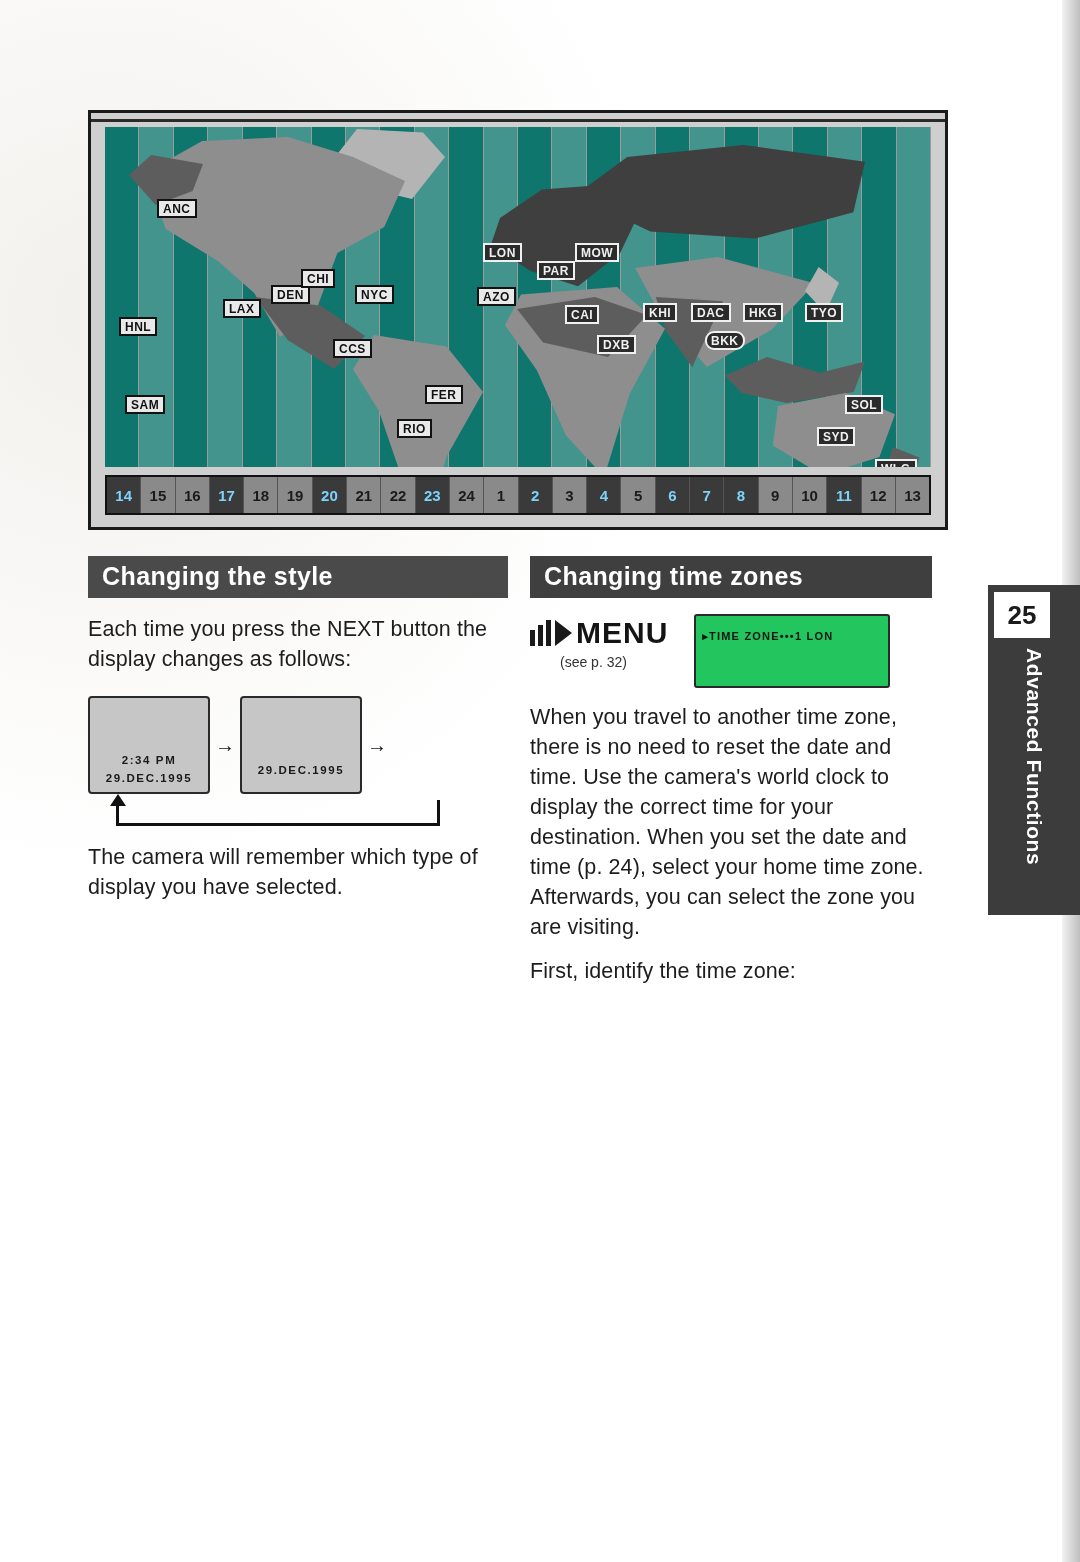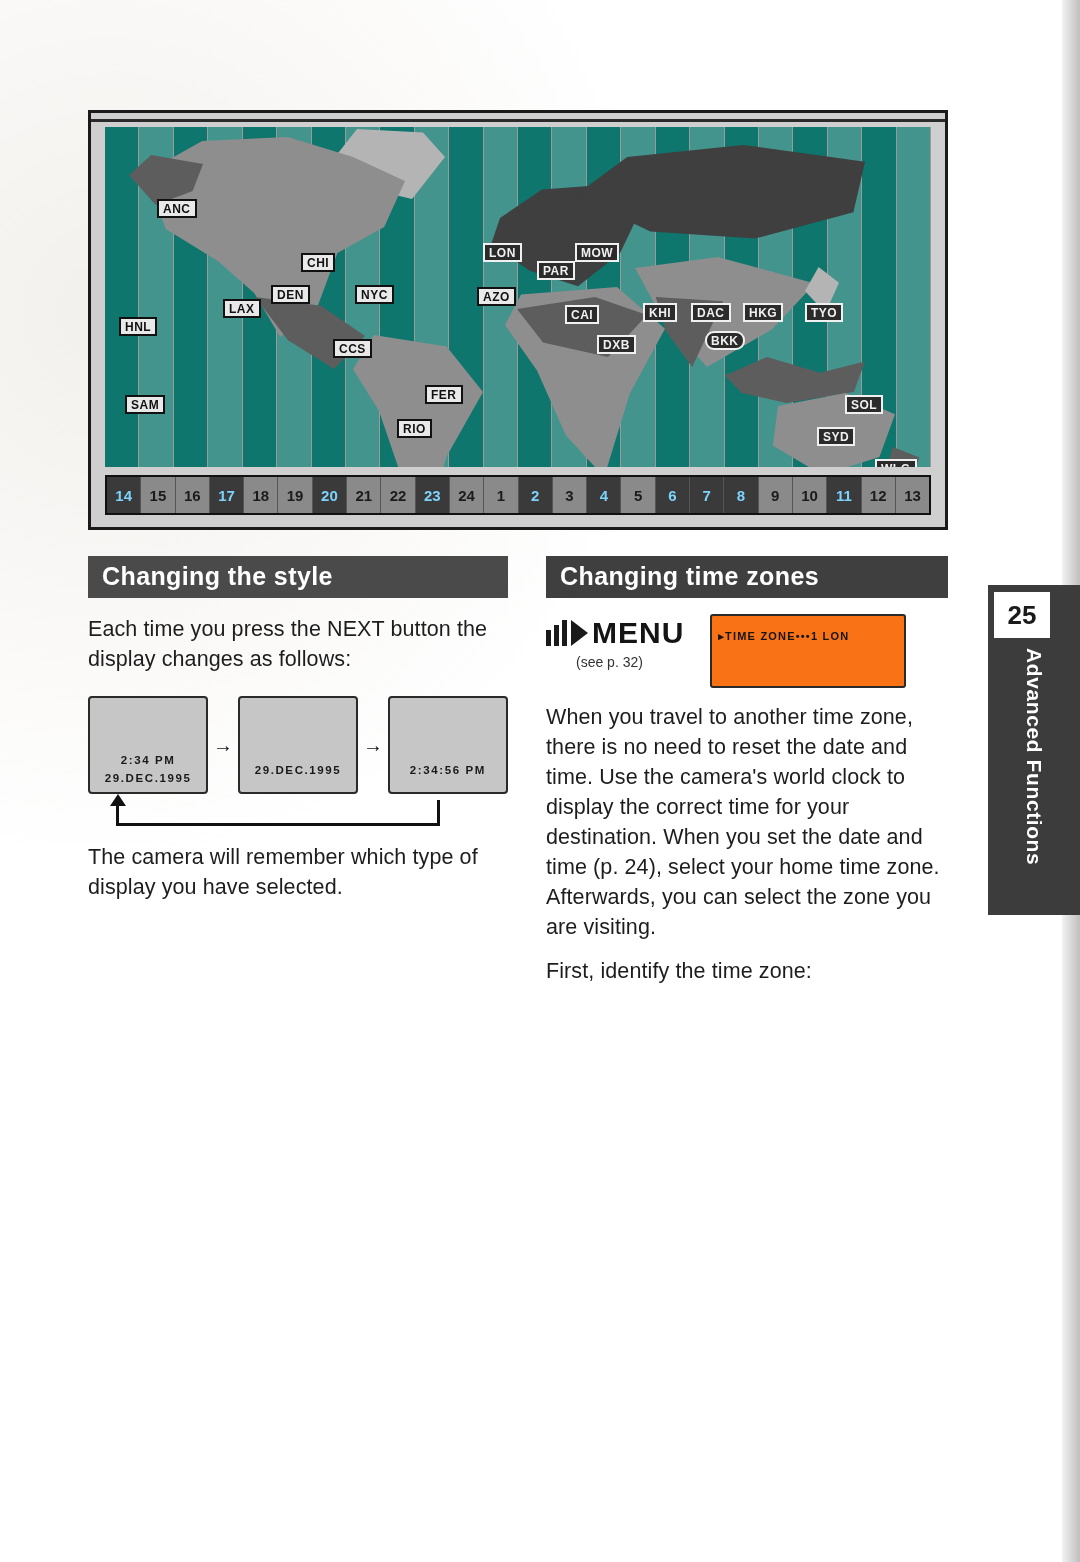--- a/index.html
+++ b/index.html
@@ -118,21 +118,21 @@
     background: #6d6d6d;
     font-family: "Liberation Sans", sans-serif;
   }
   .hour-cell.dk { background: #3a3a3a; }
   .hour-cell.md { background: #8a8a8a; color: #1b1b1b; }
   .hour-cell:last-child { border-right: none; }
 
   
   .cols {
     display: flex;
-    gap: 38px;
+    gap: 22px;
     margin-top: 26px;
   }
   .col-left { width: 420px; }
   .col-right { width: 402px; }
 
   .sec-head {
     background: #4a4a4a;
     color: #fff;
     font-size: 25px;
     font-weight: bold;
@@ -268,21 +268,21 @@
   }
   .see-p {
     font-size: 14px;
     color: #333;
     margin-top: 4px;
     margin-left: 30px;
   }
   .lcd-wide {
     width: 196px;
     height: 74px;
-    background: #f97316;
+    background: #22c55e;
     border: 2px solid #2a2a2a;
     border-radius: 3px;
     margin-left: 26px;
     position: relative;
     box-sizing: border-box;
   }
   .lcd-wide .txt {
     position: absolute;
     left: 6px; right: 6px;
     top: 14px;
@@ -387,21 +387,21 @@
       <div class="land dark" style="left:620px;top:230px;width:140px;height:46px;clip-path:polygon(0 40%,30% 0,68% 34%,100% 10%,92% 76%,44% 100%,12% 78%);"></div>
       <div class="land" style="left:660px;top:266px;width:130px;height:82px;clip-path:polygon(10% 16%,62% 0,100% 26%,88% 78%,44% 100%,6% 64%);"></div>
       <div class="land dark" style="left:780px;top:320px;width:40px;height:44px;clip-path:polygon(20% 0,86% 24%,56% 100%,0 54%);"></div>
       <div class="land light" style="left:700px;top:140px;width:34px;height:46px;clip-path:polygon(40% 0,100% 34%,60% 100%,0 52%);"></div>
 
       <div id="city-layer">
           <div class="city" style="left: 52px; top: 72px;">ANC</div>
           <div class="city" style="left: 14px; top: 190px;">HNL</div>
           <div class="city" style="left: 118px; top: 172px;">LAX</div>
           <div class="city" style="left: 166px; top: 158px;">DEN</div>
-          <div class="city" style="left: 196px; top: 126px;">CHI</div>
+          <div class="city" style="left: 196px; top: 142px;">CHI</div>
           <div class="city" style="left: 250px; top: 158px;">NYC</div>
           <div class="city" style="left: 228px; top: 212px;">CCS</div>
           <div class="city" style="left: 20px; top: 268px;">SAM</div>
           <div class="city" style="left: 320px; top: 258px;">FER</div>
           <div class="city" style="left: 292px; top: 292px;">RIO</div>
           <div class="city" style="left: 372px; top: 160px;">AZO</div>
           <div class="city inv" style="left: 378px; top: 116px;">LON</div>
           <div class="city inv" style="left: 432px; top: 134px;">PAR</div>
           <div class="city inv" style="left: 470px; top: 116px;">MOW</div>
           <div class="city inv" style="left: 460px; top: 178px;">CAI</div>
@@ -454,23 +454,20 @@
       <div class="lcd-row">
         <div class="lcd">
           <div class="l1">2:34 PM</div>
           <div class="l2">29.DEC.1995</div>
         </div>
         <div class="arrow">→</div>
         <div class="lcd single">
           <div class="l1">29.DEC.1995</div>
         </div>
         <div class="arrow">→</div>
-        <div class="lcd single">
-          <div class="l1">2:34:56 PM</div>
-        </div>
       </div>
 
       <div class="loopback">
         <div class="bar"></div>
         <div class="up-l"></div>
         <div class="up-r"></div>
         <div class="tip"></div>
       </div>
 
       <p class="body">The camera will remember which type of display you have selected.</p>

